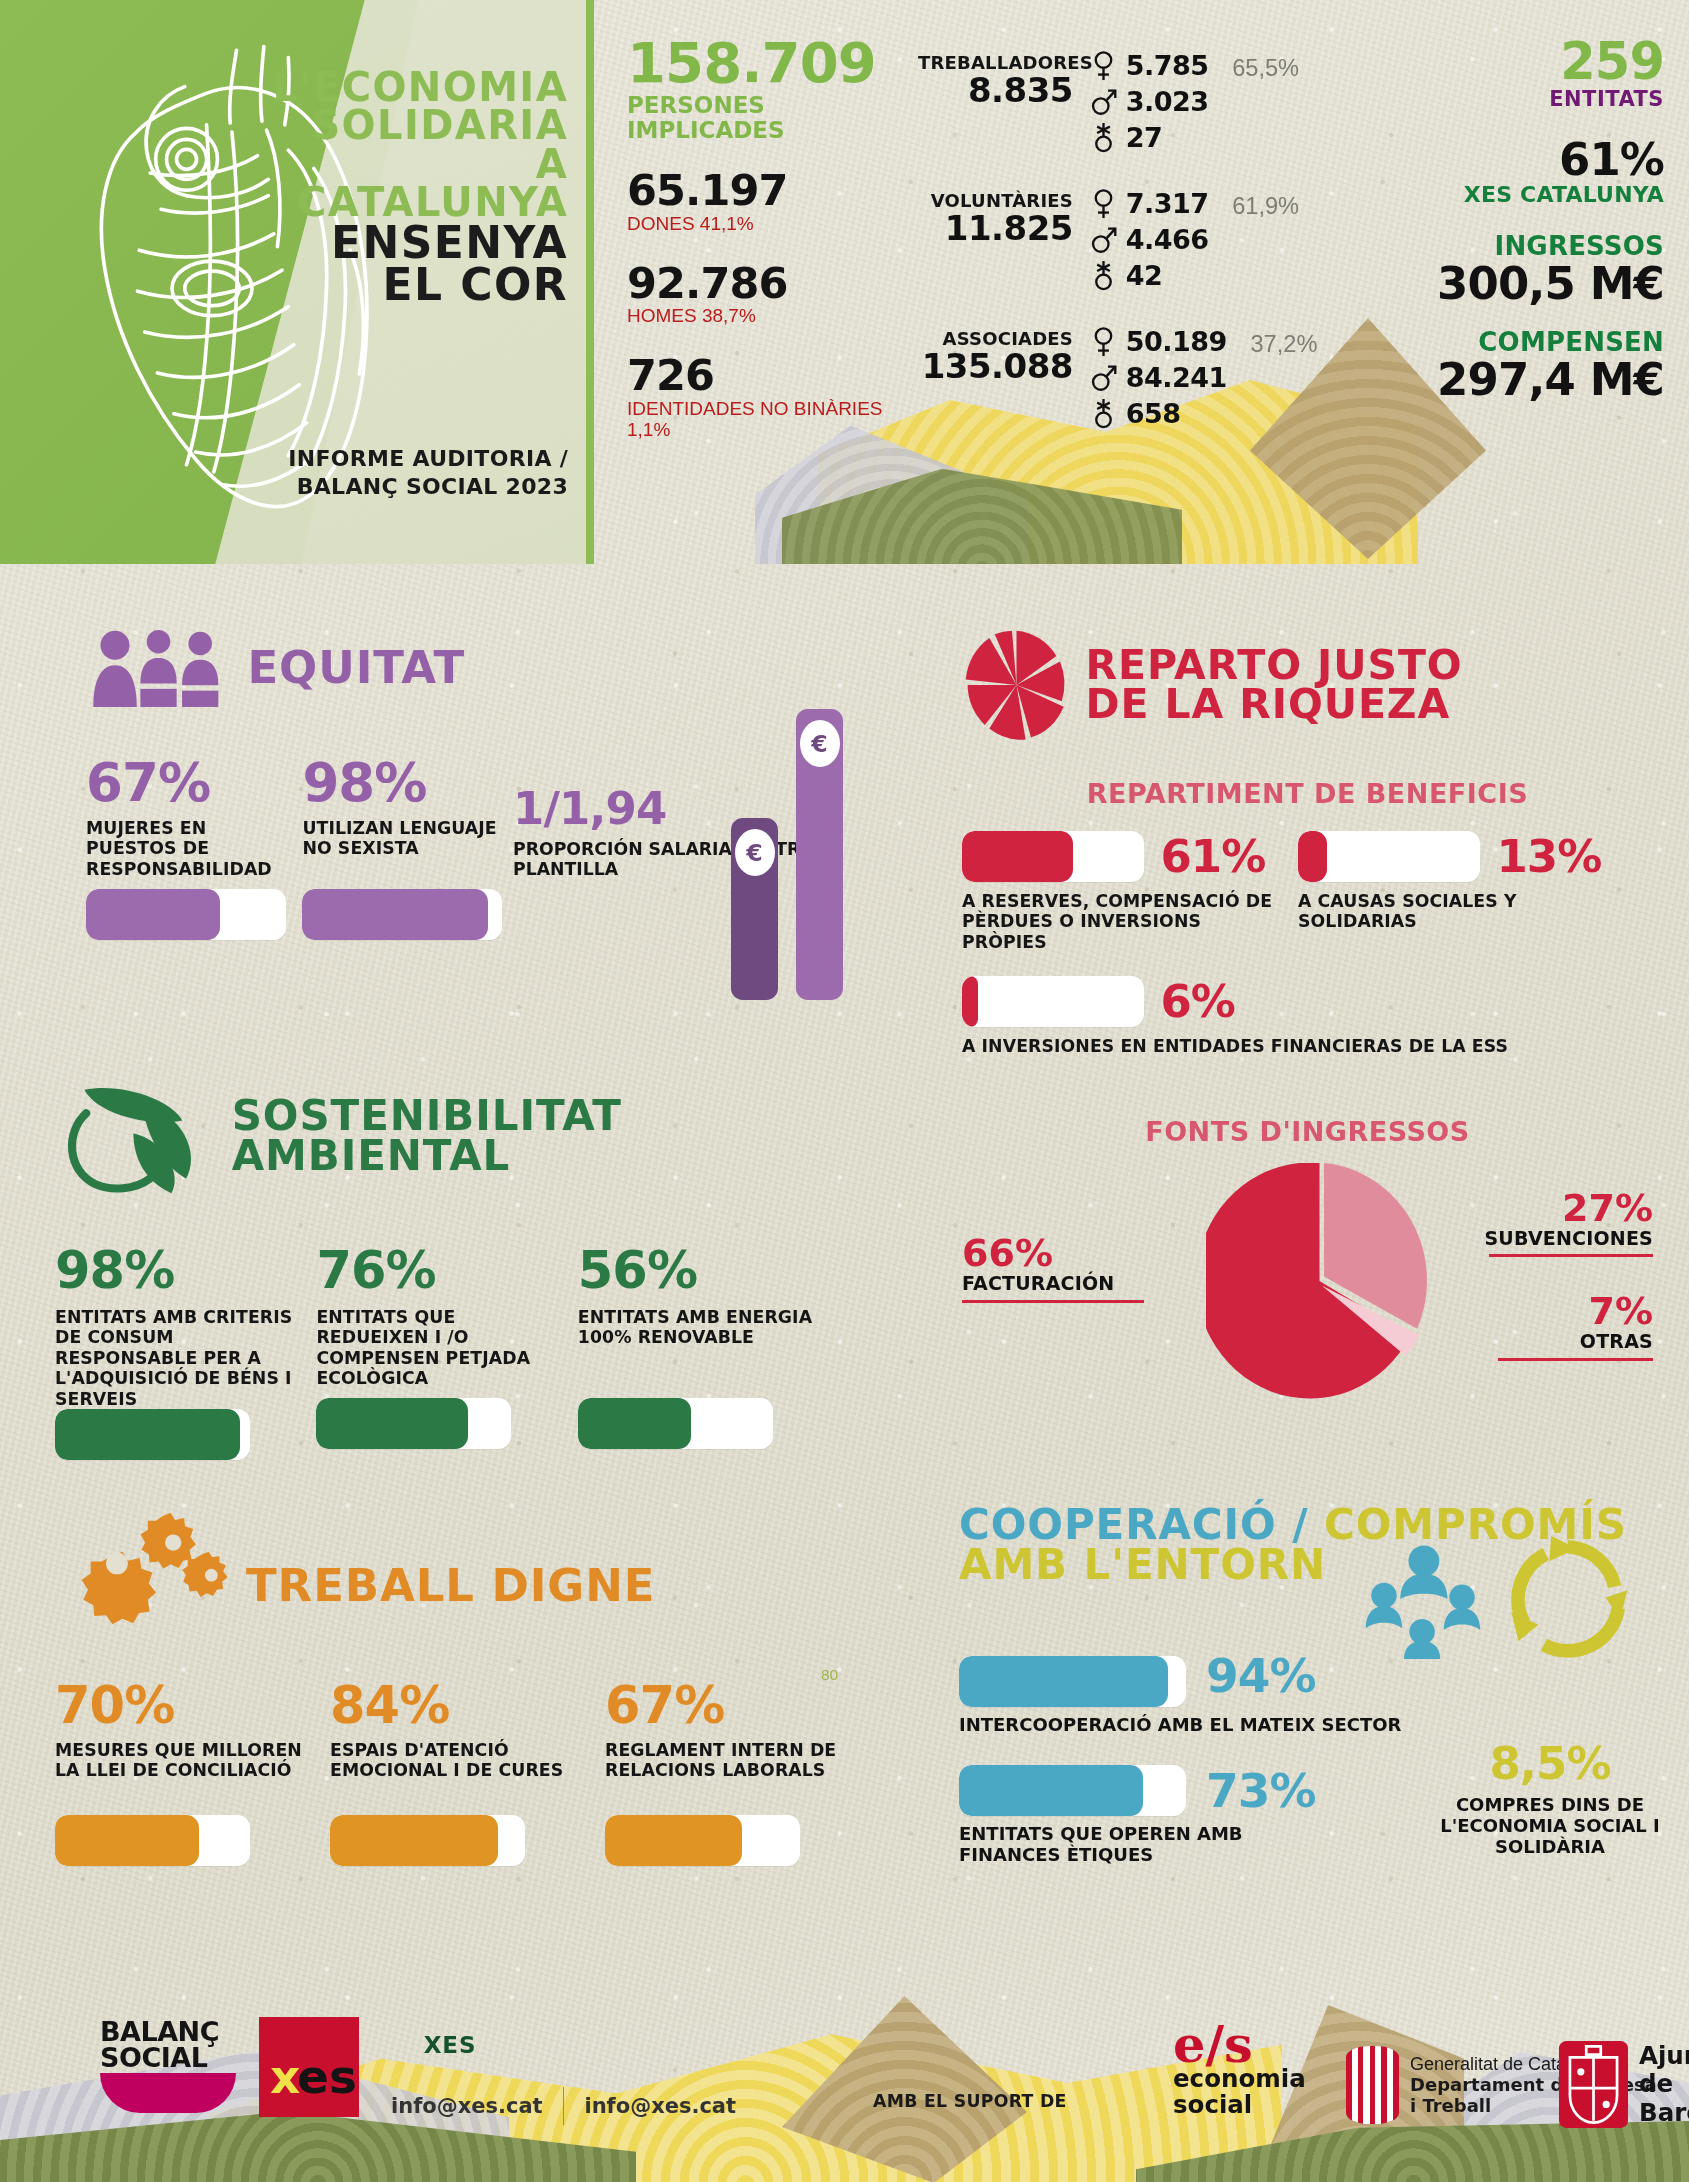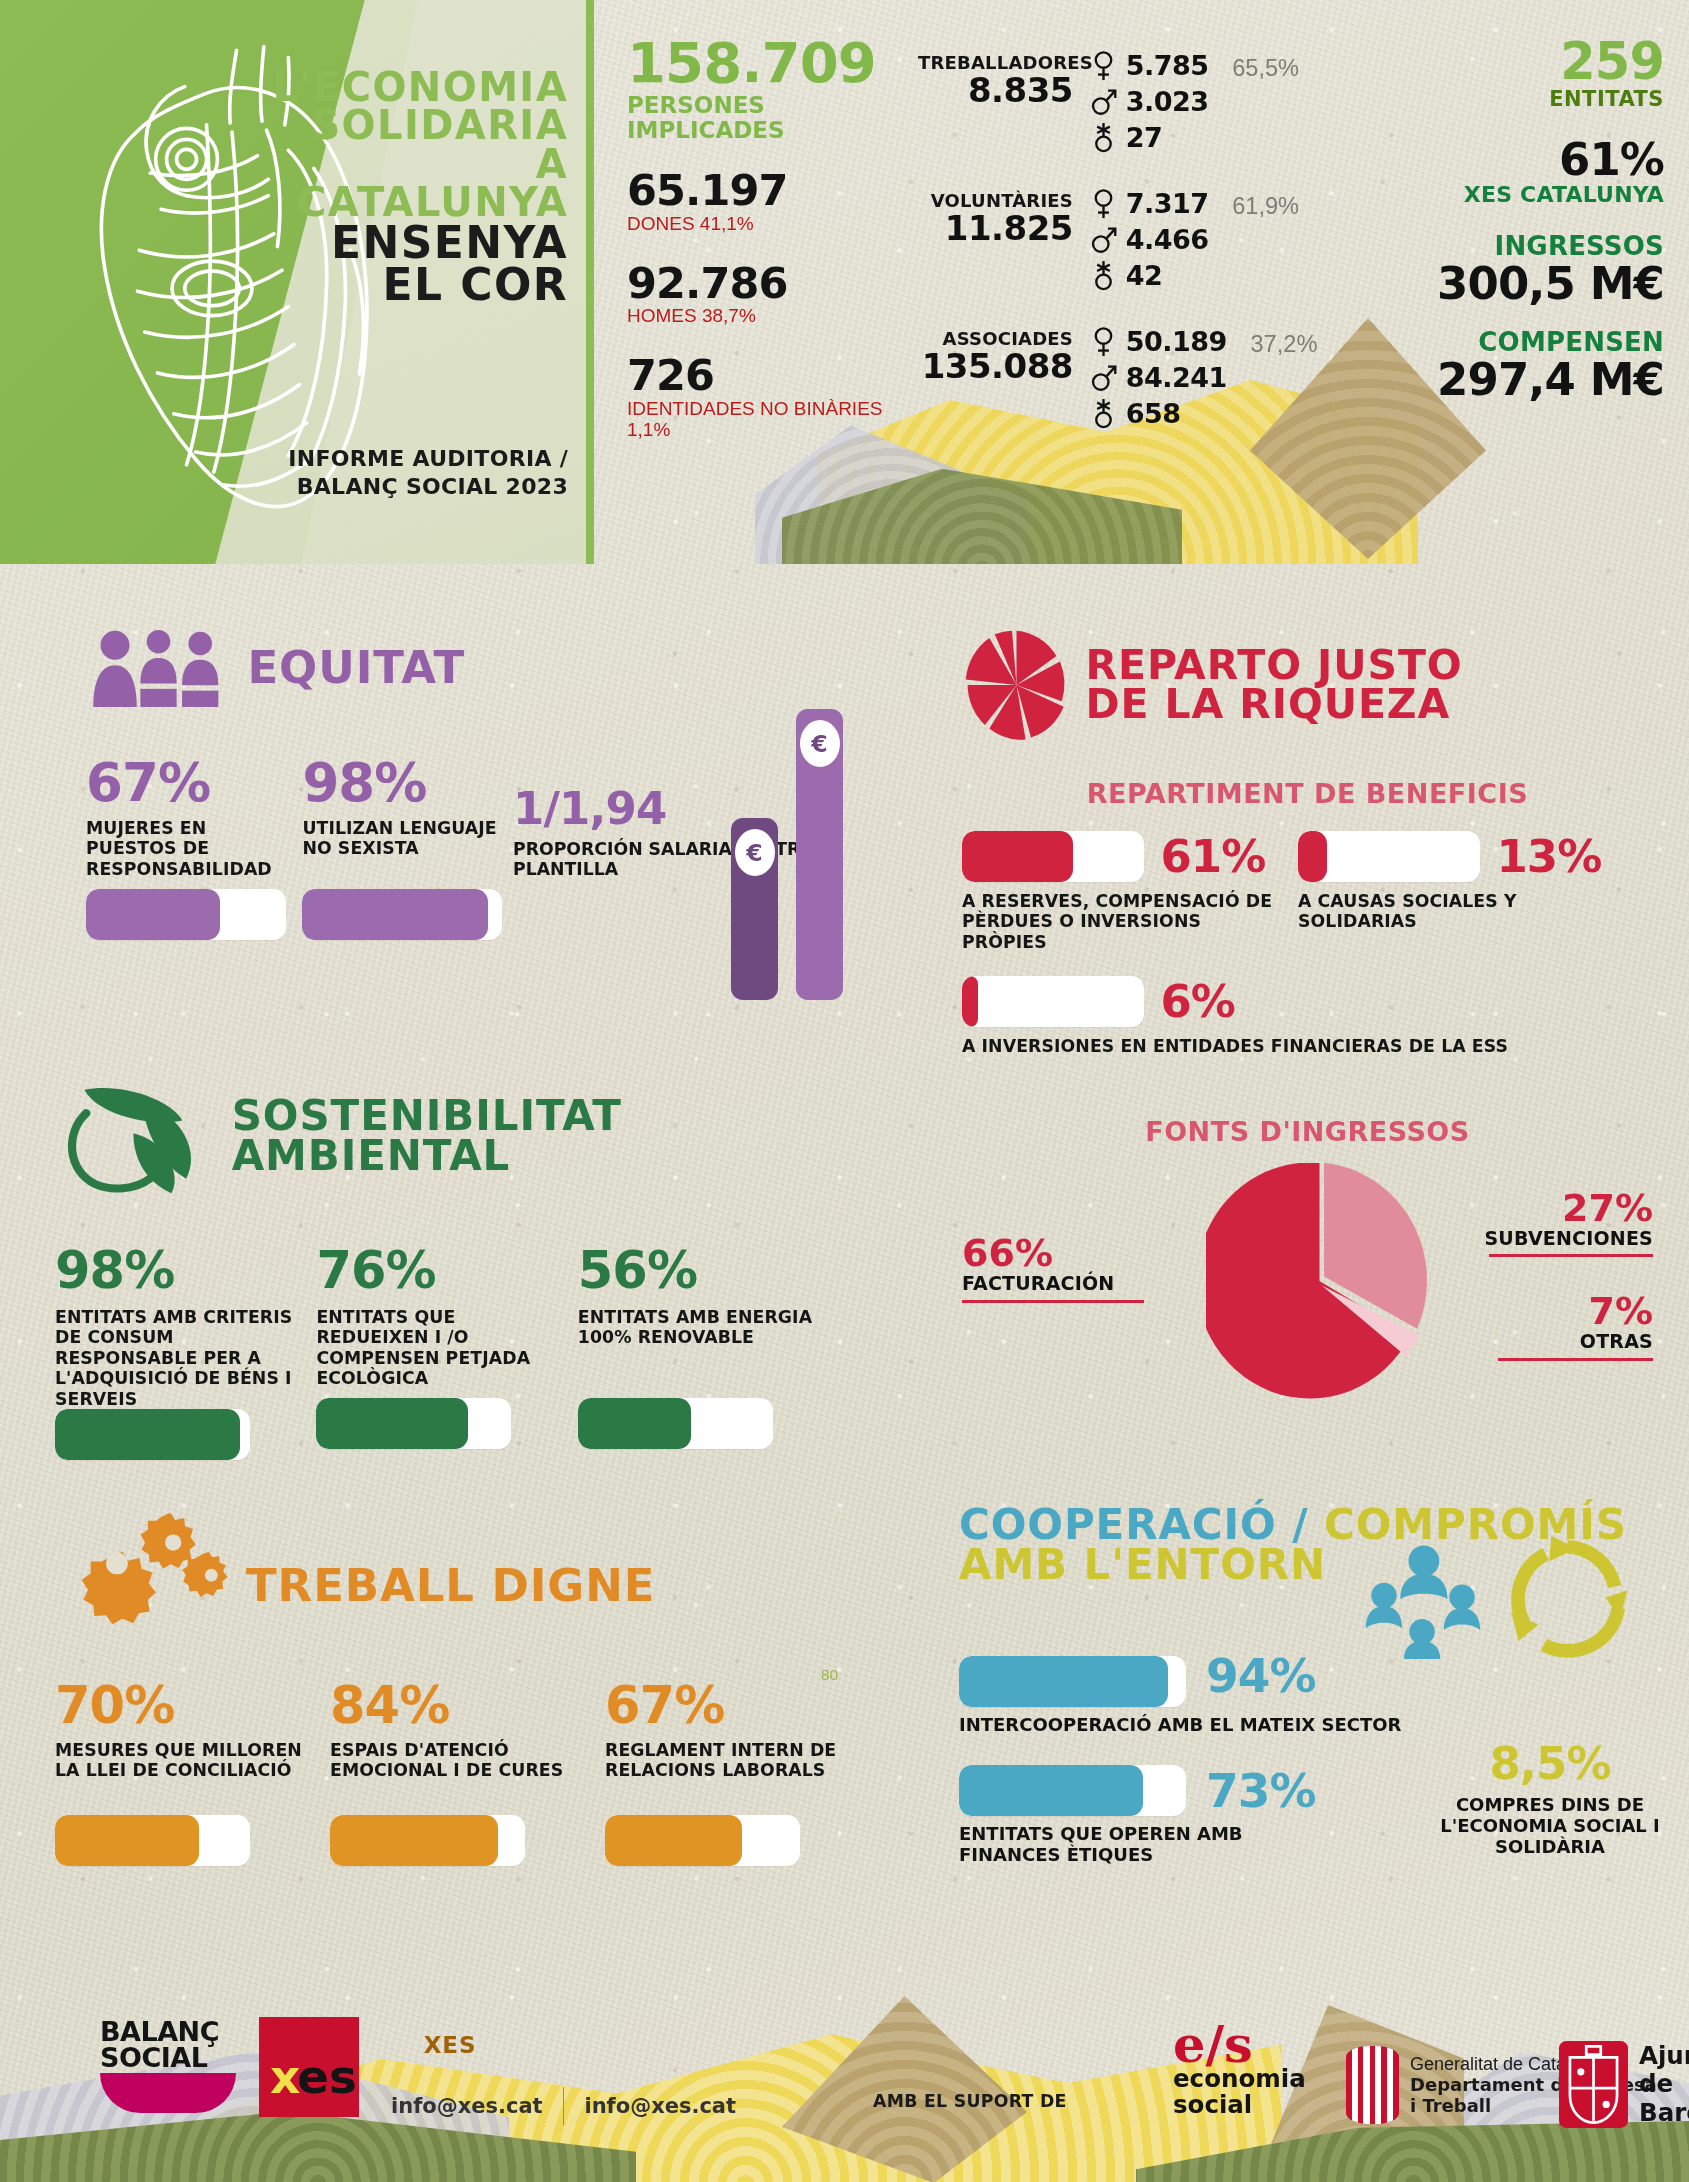--- a/index.html
+++ b/index.html
@@ -61,21 +61,21 @@
   .demo-cat{ font-family:"DejaVu Sans", sans-serif; font-weight:bold; font-size:18px; color:#151515; letter-spacing:0.2px;}
   .demo-tot{ font-family:"DejaVu Sans", sans-serif; font-weight:bold; font-size:34px; color:#111; line-height:1.05; letter-spacing:-0.5px;}
   .demo-mid{ margin-left:16.4px; }
   .gl{ display:flex; height:36px; }
   .gico{ width:29px; height:31px; flex:0 0 29px; }
   .gval{ font-family:"DejaVu Sans", sans-serif; font-weight:bold; font-size:27px; color:#111; margin-left:7.3px; letter-spacing:-0.5px;}
   .demo-pct{ font-family:"Liberation Sans", sans-serif; font-size:23.6px; color:#7d7d75; margin-left:23.6px; padding-top:4.5px;}
   
   .stat-col3{ position:absolute; left:1382px; top:36px; width:282px; text-align:right; }
   .big-green2{ font-family:"DejaVu Sans", sans-serif; font-weight:bold; font-size:51px; color:#82b84a; line-height:1; letter-spacing:-0.9px;}
-  .lbl-green2{ font-family:"DejaVu Sans", sans-serif; font-weight:bold; font-size:21px; color:#4d7c0f; letter-spacing:0.5px;}
+  .lbl-green2{ font-family:"DejaVu Sans", sans-serif; font-weight:bold; font-size:21px; color:#701a75; letter-spacing:0.5px;}
   .big-black2{ font-family:"DejaVu Sans", sans-serif; font-weight:bold; font-size:45px; color:#121212; line-height:1.02; letter-spacing:-0.9px;}
   .lbl-black2{ font-family:"DejaVu Sans", sans-serif; font-weight:bold; font-size:22px; color:#15803d; letter-spacing:0.2px;}
   
   .fan{ position:absolute; pointer-events:none; }
   .fan-yellow{ left:818px; top:364px; width:600px; height:200px;
      background:repeating-radial-gradient(circle at 50% 100%, #efd64f 0 8.2px, #f3e07c 8.2px 17.3px);
      clip-path:polygon(0 45%, 22% 18%, 48% 34%, 72% 8%, 100% 30%, 100% 100%, 0 100%); opacity:.9;}
   .fan-grey{ left:755px; top:391px; width:273px; height:173px;
      background:repeating-radial-gradient(circle at 50% 100%, #c3c3cf 0 7.3px, #d3d3dc 7.3px 15.5px);
      clip-path:polygon(0 60%, 35% 20%, 100% 62%, 100% 100%, 0 100%); opacity:.85;}
@@ -182,21 +182,21 @@
      clip-path:polygon(50% 0, 100% 62%, 62% 100%, 0 70%); opacity:.95;}
   .f-tan2{ position:absolute; left:1255px; top:50px; width:209px; height:178px;
      background:repeating-radial-gradient(circle at 50% 100%, #b69f6d 0 9px, #c5b084 9px 19px);
      clip-path:polygon(35% 0, 100% 30%, 100% 100%, 0 100%); opacity:.9;}
   .f-item{ position:absolute; }
   .bs-logo{ font-family:"DejaVu Sans", sans-serif; font-weight:bold; font-size:27px; color:#141414; line-height:.96; letter-spacing:-0.5px;}
   .bs-bowl{ width:136px; height:40px; background:#c0005e; border-radius:0 0 82px 82px; margin-top:1.8px;}
   .xes-box{ width:100px; height:100px; background:#c8102e; position:relative; }
   .xes-x{ position:absolute; left:11px; bottom:12.7px; font-family:"DejaVu Sans",sans-serif; font-weight:bold; font-size:47px; color:#f0e14a;}
   .xes-es{ position:absolute; left:38px; bottom:12.7px; font-family:"DejaVu Sans",sans-serif; font-weight:bold; font-size:47px; color:#141414;}
-  .xes-word{ font-family:"DejaVu Sans", sans-serif; font-weight:bold; font-size:23px; color:#a16207; letter-spacing:0.9px; text-align:center;}
+  .xes-word{ font-family:"DejaVu Sans", sans-serif; font-weight:bold; font-size:23px; color:#14532d; letter-spacing:0.9px; text-align:center;}
   .mail{ font-family:"DejaVu Sans", sans-serif; font-weight:bold; font-size:21px; color:#333; }
   .vdiv{ width:1.8px; height:38px; background:#8d8d8d; }
   .suport{ font-family:"DejaVu Sans", sans-serif; font-weight:bold; font-size:17.3px; color:#1a1a1a; letter-spacing:0.3px;}
   .es-mark{ font-family:"DejaVu Serif", serif; font-weight:bold; font-size:51px; color:#c8102e; line-height:.85;}
   .es-word{ font-family:"DejaVu Sans", sans-serif; font-weight:bold; font-size:24.5px; color:#141414; line-height:1.05;}
   .gen-t1{ font-family:"Liberation Sans", sans-serif; font-size:18px; color:#1a1a1a; }
   .gen-t2{ font-family:"DejaVu Sans", sans-serif; font-weight:bold; font-size:18px; color:#1a1a1a; line-height:1.15;}
   .ajb-t{ font-family:"DejaVu Sans", sans-serif; font-weight:bold; font-size:24.5px; color:#141414; line-height:1.15;}
   .crest{ width:69px; height:87px; background:#c8102e; border-radius:7.3px; position:relative;}
   .gen-crest{ width:53px; height:78px; background:#c8102e; border-radius:23.6px/11px; position:relative; overflow:hidden;}

